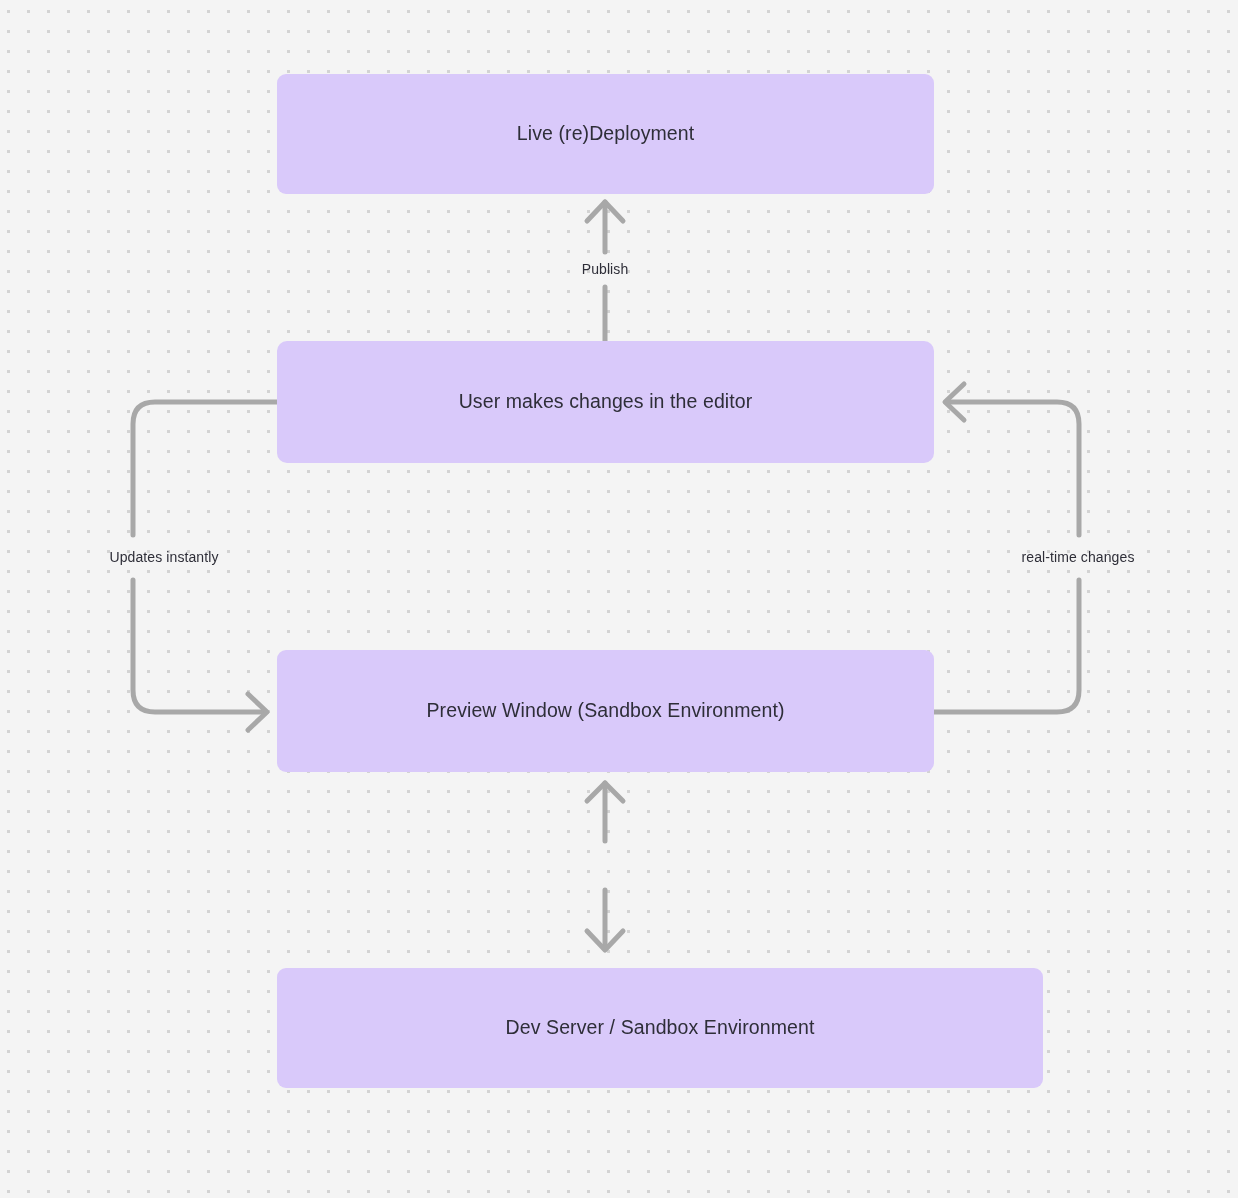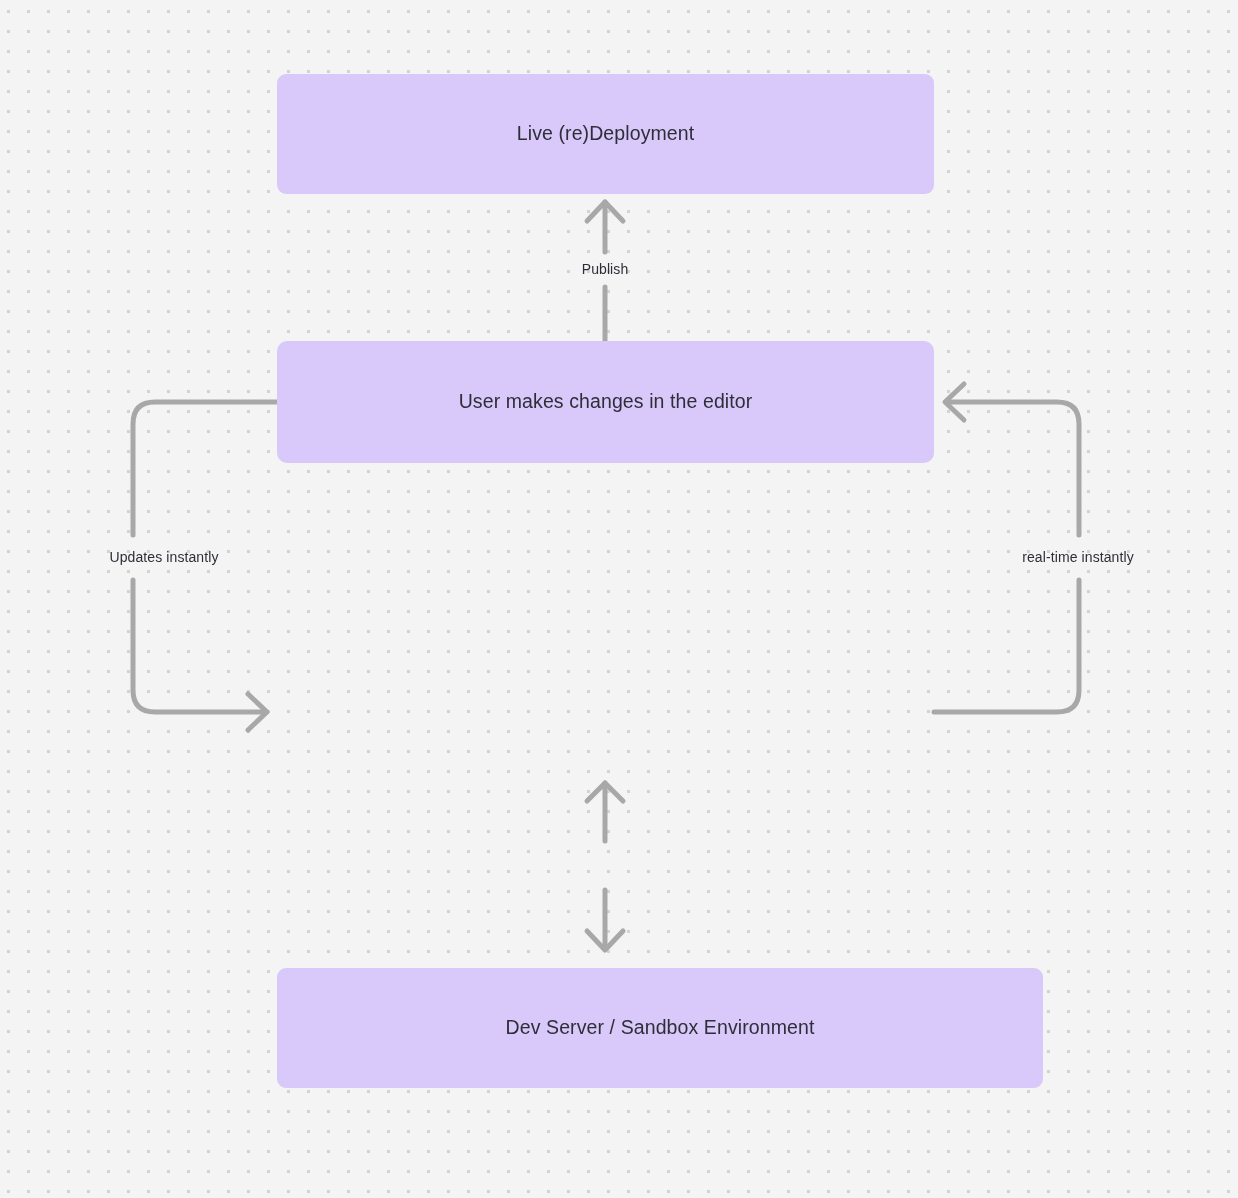--- a/index.html
+++ b/index.html
@@ -102,25 +102,28 @@
   </svg>
 
   <div class="node" style="left:277px; top:74px; width:657px; height:120px;">
     <span class="node-label">Live (re)Deployment</span>
   </div>
 
   <div class="node" style="left:277px; top:341px; width:657px; height:122px;border-radius:10px;">
     <span class="node-label">User makes changes in the editor</span>
   </div>
 
+  <div class="node" style="left:277px; top:650px; width:657px; height:122px;">
+    <span class="node-label">Preview Window (Sandbox Environment)</span>
+  </div>
 
   <div class="node" style="left:277px; top:968px; width:766px; height:120px;">
     <span class="node-label">Dev Server / Sandbox Environment</span>
   </div>
 
   <div class="edge-label centered" style="left:605px; top:269px;">Publish</div>
 
   <div class="edge-label centered" style="left:132px; top:557px;margin-left:32px;">Updates instantly</div>
 
-  <div class="edge-label centered" style="left:1078px; top:557px;">real-time instantly</div>
+  <div class="edge-label centered" style="left:1078px; top:557px;">real-time changes</div>
 
 
 </div>
 
 </body></html>

